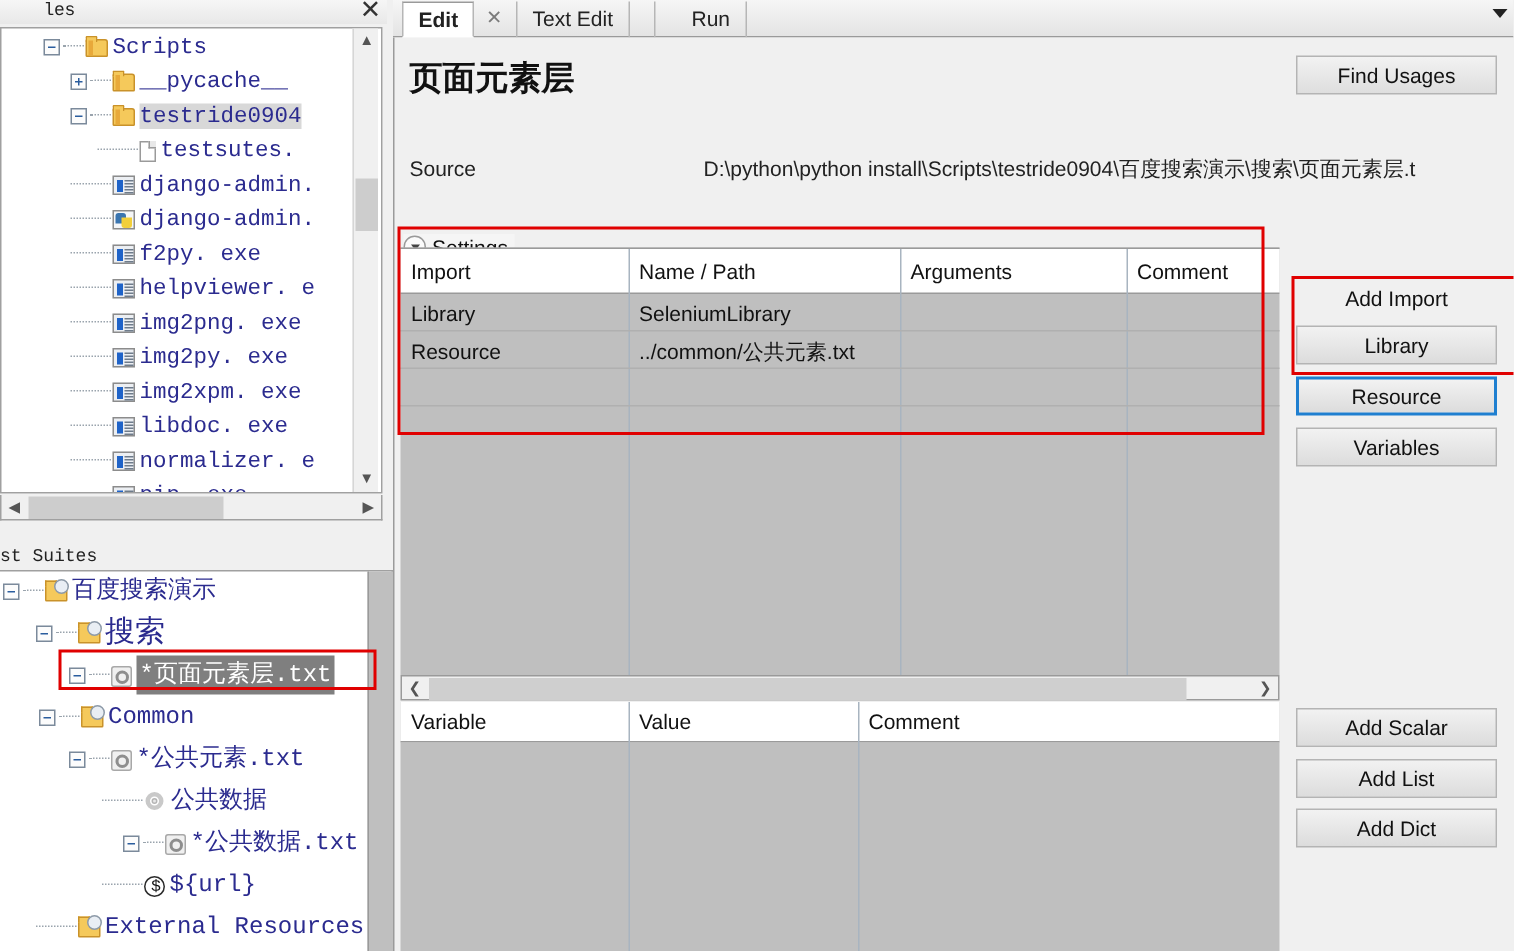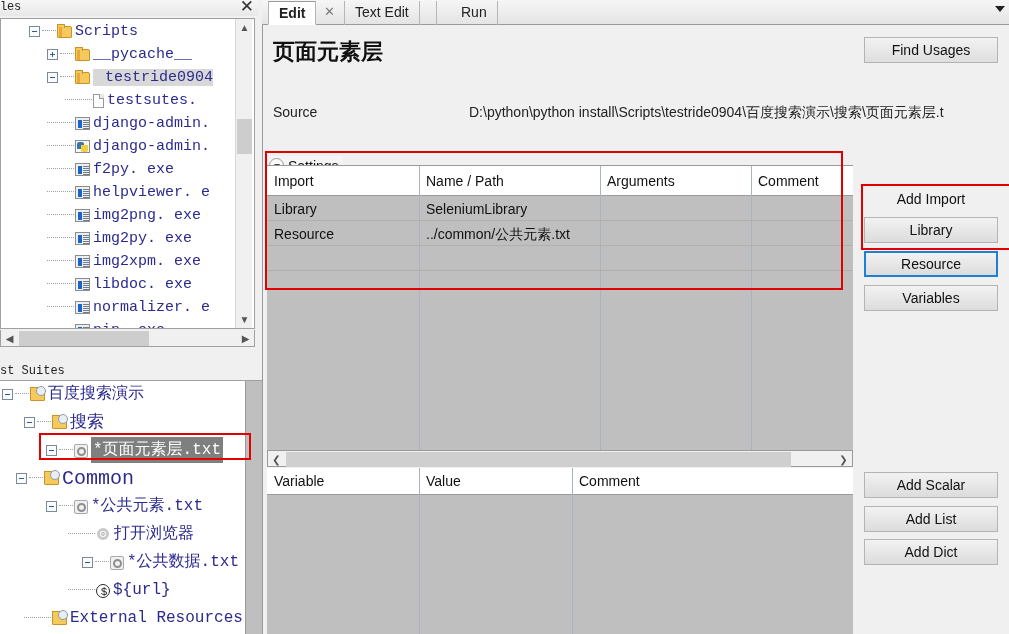--- a/index.html
+++ b/index.html
@@ -14,21 +14,21 @@
   #root { position: relative; width: 1009px; height: 634px; background: #f0f0f0; }
 
   
   #left-col { position: absolute; left: 0; top: 0; width: 262px; height: 634px; background: #f0f0f0; }
 
   
   #files-panel { position: absolute; left: 0; top: 0; width: 258px; height: 352px; background: #f0f0f0; }
   #files-titlebar { position: absolute; left: 0; top: 0; width: 258px; height: 16px;
      background: linear-gradient(to bottom,#f6f6f6,#e8e8e8); }
   #files-title { position: absolute; left: 0; top: 0px; font-family: "Liberation Mono", monospace;
-     font-size: 12px; color: #222; letter-spacing: -.2px; }
+     font-size: 12px; color: #222; letter-spacing: -.2px; padding-left: 29px; }
   #files-close { position: absolute; right: 4px; top: -2px; font-size: 17px; color: #333; line-height: 18px;
      cursor: pointer; font-family: "Liberation Sans", sans-serif; }
 
   #files-body { position: absolute; left: 0; top: 18px; width: 255px; height: 311px;
      background: #fff; border: 1px solid #a0a0a0; overflow: hidden; }
   .tree { position: relative; font-family: "Liberation Mono", monospace; font-size: 14px; color: #2b2b8f; }
   .tnode { position: absolute; white-space: nowrap; height: 21px; line-height: 21px; }
   .tnode .lbl { vertical-align: middle; }
 
   
@@ -163,21 +163,21 @@
 
     <div id="files-panel">
       <div id="files-titlebar"></div>
       <div id="files-title">les</div>
       <div id="files-close">✕</div>
 
       <div id="files-body">
         <div class="tree" id="files-tree">
             <div class="tnode" style="top: 2px; left: 28px; font-size: 15px;"><span class="exp"></span><span class="dots"></span><span class="ico ico-folder"></span><span class="lbl">Scripts</span></div>
             <div class="tnode" style="top: 25px; left: 46px; font-size: 15px;"><span class="exp plus"></span><span class="dots"></span><span class="ico ico-folder"></span><span class="lbl">__pycache__</span></div>
-            <div class="tnode" style="top: 48px; left: 46px; font-size: 15px;"><span class="exp"></span><span class="dots"></span><span class="ico ico-folder"></span><span class="lbl" style="background: rgb(216, 216, 216); padding-left: 12px;">testride0904</span></div>
+            <div class="tnode" style="top: 48px; left: 46px; font-size: 15px;"><span class="exp"></span><span class="dots"></span><span class="ico ico-folder"></span><span class="lbl" style="background: rgb(216, 216, 216);">testride0904</span></div>
             <div class="tnode" style="top: 71px; left: 64px; font-size: 15px;"><span class="dots" style="width: 27px;"></span><span class="ico ico-doc"></span><span class="lbl">testsutes.</span></div>
             <div class="tnode" style="top: 94px; left: 46px; font-size: 15px;"><span class="dots" style="width: 27px;"></span><span class="ico ico-exe"></span><span class="lbl">django-admin.</span></div>
             <div class="tnode" style="top: 117px; left: 46px; font-size: 15px;"><span class="dots" style="width: 27px;"></span><span class="ico ico-py"></span><span class="lbl">django-admin.</span></div>
             <div class="tnode" style="top: 140px; left: 46px; font-size: 15px;"><span class="dots" style="width: 27px;"></span><span class="ico ico-exe"></span><span class="lbl">f2py. exe</span></div>
             <div class="tnode" style="top: 163px; left: 46px; font-size: 15px;"><span class="dots" style="width: 27px;"></span><span class="ico ico-exe"></span><span class="lbl">helpviewer. e</span></div>
             <div class="tnode" style="top: 186px; left: 46px; font-size: 15px;"><span class="dots" style="width: 27px;"></span><span class="ico ico-exe"></span><span class="lbl">img2png. exe</span></div>
             <div class="tnode" style="top: 209px; left: 46px; font-size: 15px;"><span class="dots" style="width: 27px;"></span><span class="ico ico-exe"></span><span class="lbl">img2py. exe</span></div>
             <div class="tnode" style="top: 232px; left: 46px; font-size: 15px;"><span class="dots" style="width: 27px;"></span><span class="ico ico-exe"></span><span class="lbl">img2xpm. exe</span></div>
             <div class="tnode" style="top: 255px; left: 46px; font-size: 15px;"><span class="dots" style="width: 27px;"></span><span class="ico ico-exe"></span><span class="lbl">libdoc. exe</span></div>
             <div class="tnode" style="top: 278px; left: 46px; font-size: 15px;"><span class="dots" style="width: 27px;"></span><span class="ico ico-exe"></span><span class="lbl">normalizer. e</span></div>
@@ -195,25 +195,25 @@
         <div class="arrow" style="left:0;">◀</div>
         <div class="thumb" style="left:18px; width:130px;"></div>
         <div class="arrow" style="right:0;">▶</div>
       </div>
     </div>
 
     <div id="suites-title">st Suites</div>
     <div id="suites-body">
       <div class="tree" id="suites-tree">
           <div class="tnode" style="top: 3px; left: 2px; font-size: 16px;"><span class="exp"></span><span class="dots"></span><span class="ico ico-suite"></span><span class="lbl">百度搜索演示</span></div>
-          <div class="tnode" style="top: 31px; left: 24px; font-size: 17px;"><span class="exp"></span><span class="dots"></span><span class="ico ico-suite"></span><span class="lbl">搜索</span></div>
+          <div class="tnode" style="top: 31px; left: 24px; font-size: 20px;"><span class="exp"></span><span class="dots"></span><span class="ico ico-suite"></span><span class="lbl">搜索</span></div>
           <div class="tnode" style="top: 59px; left: 46px; font-size: 16px;"><span class="exp"></span><span class="dots"></span><span class="ico ico-gear"></span><span class="lbl sel-strong">*页面元素层.txt</span></div>
-          <div class="tnode" style="top: 87px; left: 16px; font-size: 20px;"><span class="exp"></span><span class="dots"></span><span class="ico ico-suite"></span><span class="lbl">Common</span></div>
+          <div class="tnode" style="top: 87px; left: 26px; font-size: 16px;"><span class="exp"></span><span class="dots"></span><span class="ico ico-suite"></span><span class="lbl">Common</span></div>
           <div class="tnode" style="top: 115px; left: 46px; font-size: 16px;"><span class="exp"></span><span class="dots"></span><span class="ico ico-gear"></span><span class="lbl">*公共元素.txt</span></div>
-          <div class="tnode" style="top: 143px; left: 68px; font-size: 16px;"><span class="dots" style="width: 27px;"></span><span class="ico ico-gear2"></span><span class="lbl">打开浏览器</span></div>
+          <div class="tnode" style="top: 143px; left: 68px; font-size: 16px;"><span class="dots" style="width: 27px;"></span><span class="ico ico-gear2"></span><span class="lbl">公共数据</span></div>
           <div class="tnode" style="top: 171px; left: 46px; font-size: 16px; margin-left: 36px;"><span class="exp"></span><span class="dots"></span><span class="ico ico-gear"></span><span class="lbl">*公共数据.txt</span></div>
           <div class="tnode" style="top: 199px; left: 68px; font-size: 16px;"><span class="dots" style="width: 27px;"></span><span class="ico ico-var"></span><span class="lbl">${url}</span></div>
           <div class="tnode" style="top: 227px; left: 24px; font-size: 16px;"><span class="dots" style="width: 27px;"></span><span class="ico ico-suite"></span><span class="lbl">External Resources</span></div>
         </div>
     </div>
     <div class="vsb" style="left:245px; top:381px; height:253px; background:#bfbfbf; border-left:1px solid #9a9a9a;"></div>
 
   </div>
 
   <div id="editor">

